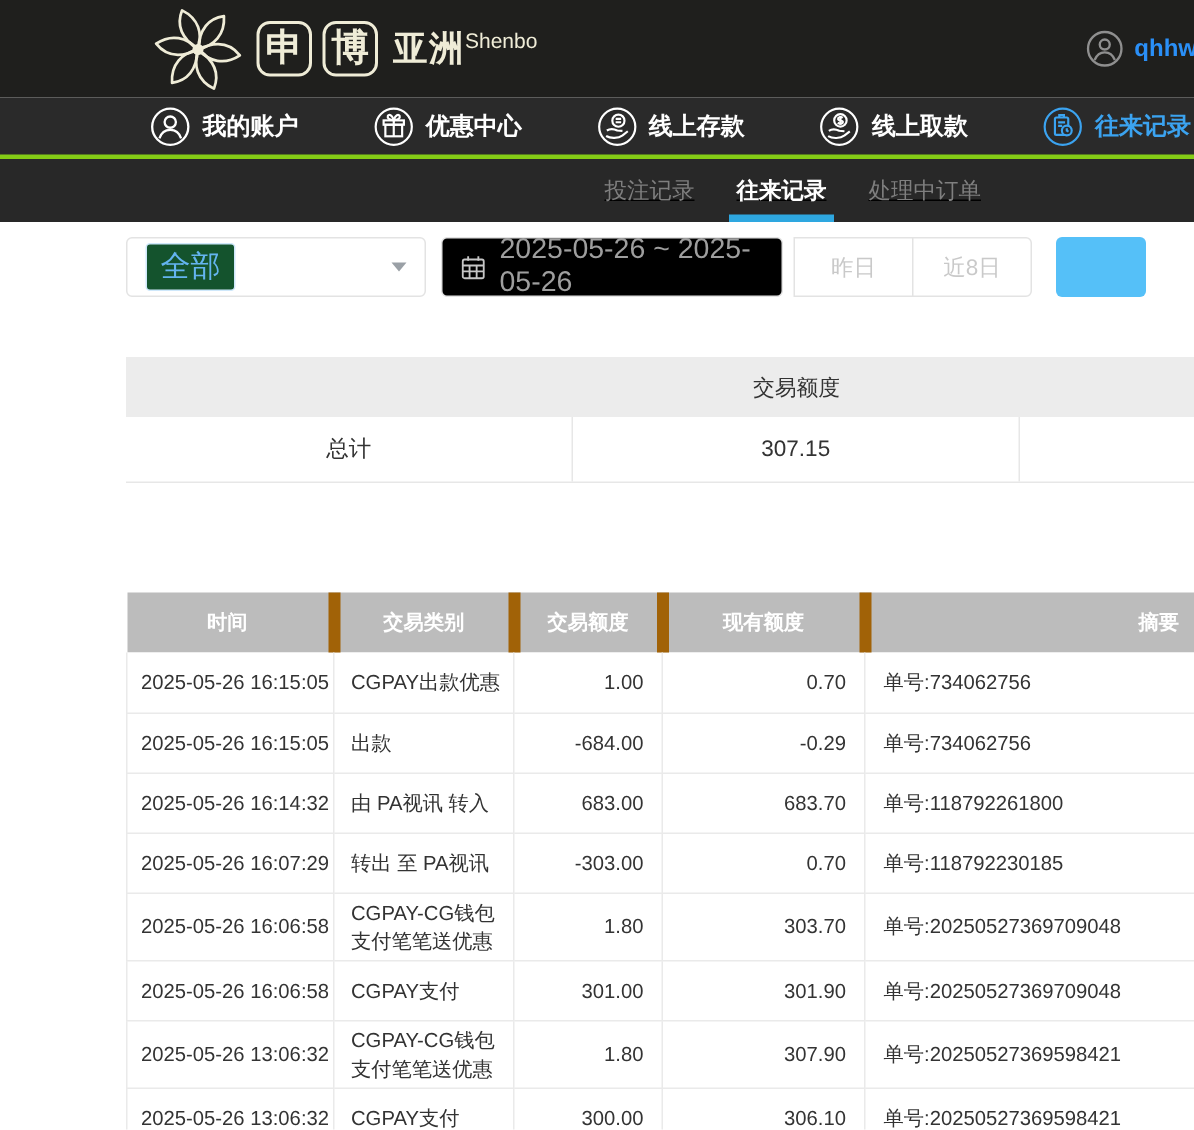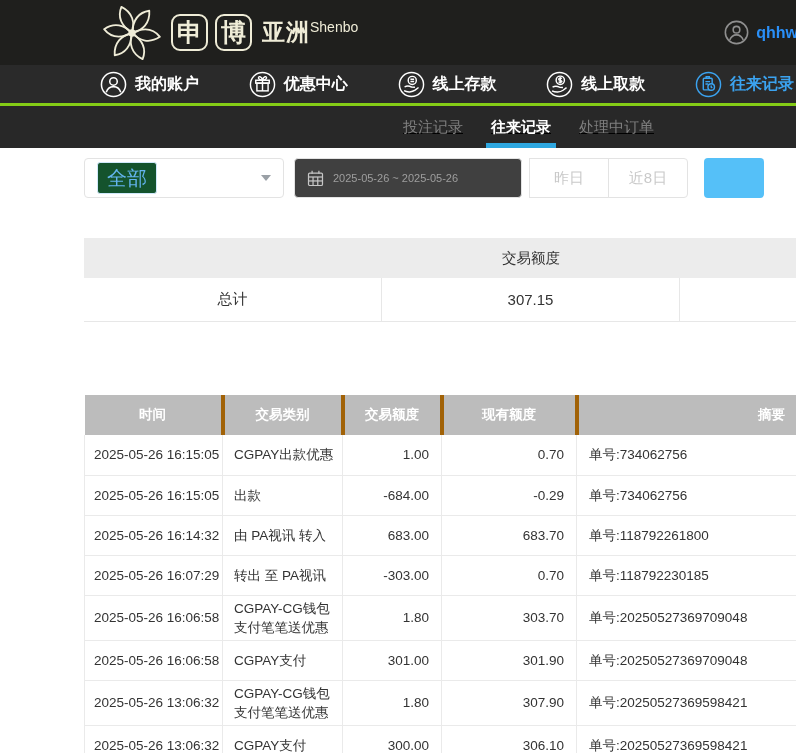--- a/index.html
+++ b/index.html
@@ -42,22 +42,22 @@
 
   .filter-bar { margin-top:10px; display:flex; align-items:center; gap:10px; height:40px; }
   .select-box { width:200px; height:40px; border:1px solid #e3e3e3; border-radius:4px;
     background:#fff; display:flex; align-items:center; padding:0 12px; position:relative; cursor:pointer; }
   .chip { background:#14532d; border:1px solid #cfe8fb; color:#64b4ef; font-size:20px;
     padding:3px 9px; border-radius:3px; line-height:1.2; }
   .caret { position:absolute; right:12px; width:0; height:0;
     border-left:5px solid transparent; border-right:5px solid transparent;
     border-top:6px solid #9aa0a6; }
   .date-box { width:228px; height:40px; border:1px solid #e3e3e3; border-radius:4px;
-    background:#404040; display:flex; align-items:center; gap:9px; padding:0 12px;
-    color:#9e9e9e; font-size:11px; cursor:pointer; margin-left:0; }
+    background:#000000; display:flex; align-items:center; gap:9px; padding:0 12px;
+    color:#9e9e9e; font-size:19px; cursor:pointer; margin-left:0; }
   .date-box svg { width:17px; height:17px; display:block; }
   .btn-group { display:flex; margin-left:-2px; }
   .qbtn { width:80px; height:40px; background:#fff; border:1px solid #e3e3e3;
     color:#c9c9c9; font-size:15px; display:flex; align-items:center; justify-content:center;
     margin-left:-1px; cursor:pointer; }
   .qbtn.first { margin-left:0; border-radius:4px 0 0 4px; }
   .qbtn.last { border-radius:0 4px 4px 0; }
   .qbtn.active { border:1px solid #58b6f3; color:#46aaf0; border-radius:4px; z-index:2; }
   .search-btn { width:60px; height:40px; background:#55c0f8; border:none; border-radius:4px;
     margin-left:6px; cursor:pointer; flex:0 0 auto; }
@@ -72,21 +72,21 @@
   .sr-0 { width:298px; border-right:1px solid #e7e7e7; }
   .sr-1 { width:298px; border-right:1px solid #e7e7e7; }
   .sr-2 { width:284px; }
 
   
   table.main-table { margin-top:73px; width:880px; border-collapse:collapse; table-layout:fixed; }
   .main-table col.w0{width:138px;} .main-table col.w1{width:120px;}
   .main-table col.w2{width:99px;}  .main-table col.w3{width:135px;}
   .main-table col.w4{width:388px;}
   .main-table thead th { background:#bcbcbc; color:#fff; font-size:13.5px; font-weight:700;
-    height:40px; text-align:center; border-right:4px solid #a16207; }
+    height:40px; text-align:center; border-right:8px solid #a16207; }
   .main-table thead th:last-child { border-right:none; }
   .main-table tbody td { border-bottom:1px solid #eaeaea; border-right:1px solid #eaeaea;
     font-size:13.5px; color:#333; line-height:19px; height:40px; padding:3px 3px;
     vertical-align:middle; word-break:break-all; background:#fff; }
   .main-table tbody td:first-child { border-left:1px solid #eaeaea; }
   .main-table tbody td:last-child { border-right:none; }
   .main-table td.c0 { padding-left:9px; white-space:nowrap; }
   .main-table td.c1 { padding-left:11px; }
   .main-table td.c2, .main-table td.c3 { text-align:right; padding-right:12px; white-space:nowrap; }
   .main-table td.c4 { padding-left:12px; white-space:nowrap; }

